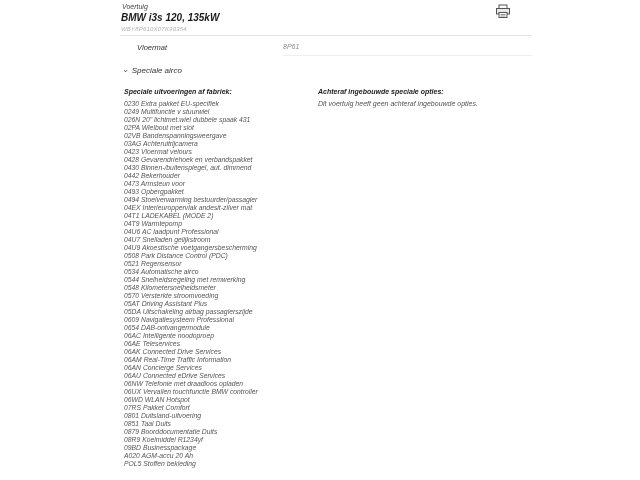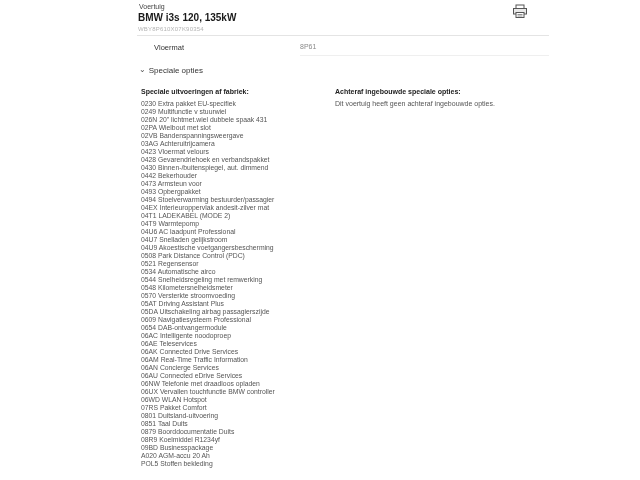--- a/index.html
+++ b/index.html
@@ -1,19 +1,19 @@
 <!DOCTYPE html>
 <html><head>
 <meta charset="utf-8">
 <style>
   * { margin: 0; padding: 0; box-sizing: border-box; }
   html, body { width: 640px; height: 480px; background: #ffffff; overflow: hidden; }
   body { font-family: "Liberation Sans", sans-serif; color: #333; position: relative; }
 
-  .page { position: absolute; left: 17px; top: 0; width: 624px; height: 480px; background: #fff; }
+  .page { position: absolute; left: 0; top: 0; width: 624px; height: 480px; background: #fff; font-style: italic; }
 
   .print-btn {
     position: absolute; left: 493px; top: 1px; width: 22px; height: 20px;
     background: none; border: none; cursor: pointer; padding: 2px;
   }
   .print-btn svg { display: block; }
 
   .hdr-label { position: absolute; left: 122px; top: 3px; font-size: 7px; color: #444; }
   .hdr-title { position: absolute; left: 121px; top: 12px; font-size: 10px; font-weight: bold; color: #1a1a1a; }
   .hdr-vin   { position: absolute; left: 121px; top: 26px; font-size: 6px; color: #b3b3b3; letter-spacing: .2px; }
@@ -57,21 +57,21 @@
   <div class="hdr-vin">WBY8P610X07K90354</div>
 
   <div class="divider-top"></div>
 
   <div class="detail-label">Vloermat</div>
   <div class="detail-value">8P61</div>
   <div class="detail-underline"></div>
 
   <div class="section-hdr">
     <span class="chev">⌄</span>
-    <span>Speciale opties</span>
+    <span>Speciale airco</span>
   </div>
 
   <div class="col-left">
     <div class="col-heading">Speciale uitvoeringen af fabriek:</div>
     <div class="opt-list">
         <div class="opt-item">0230 Extra pakket EU-specifiek</div>
         <div class="opt-item">0249 Multifunctie v stuurwiel</div>
         <div class="opt-item">026N 20" lichtmet.wiel dubbele spaak 431</div>
         <div class="opt-item">02PA Wielbout met slot</div>
         <div class="opt-item">02VB Bandenspanningsweergave</div>

